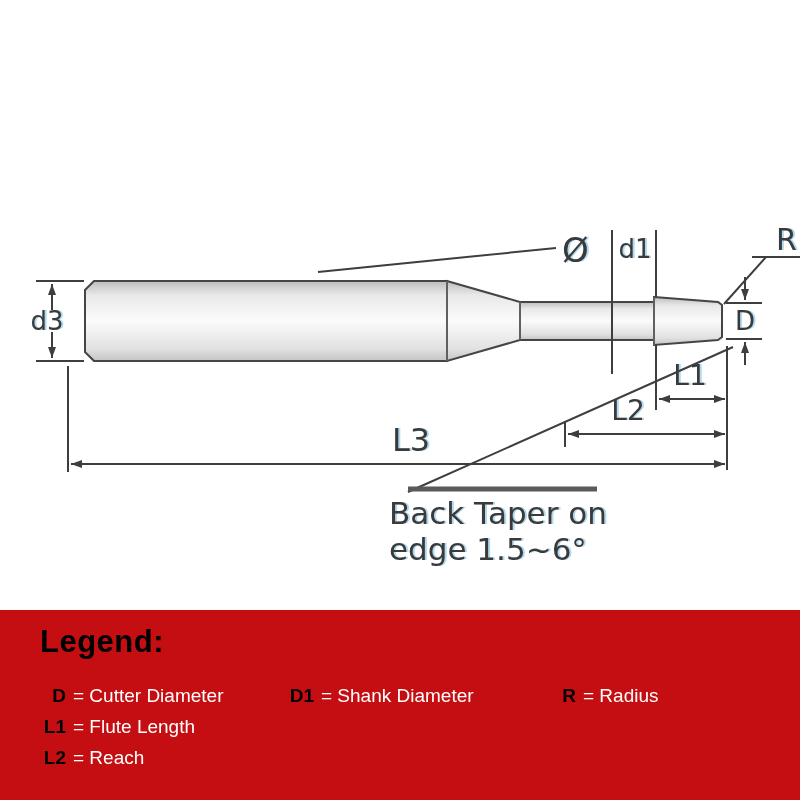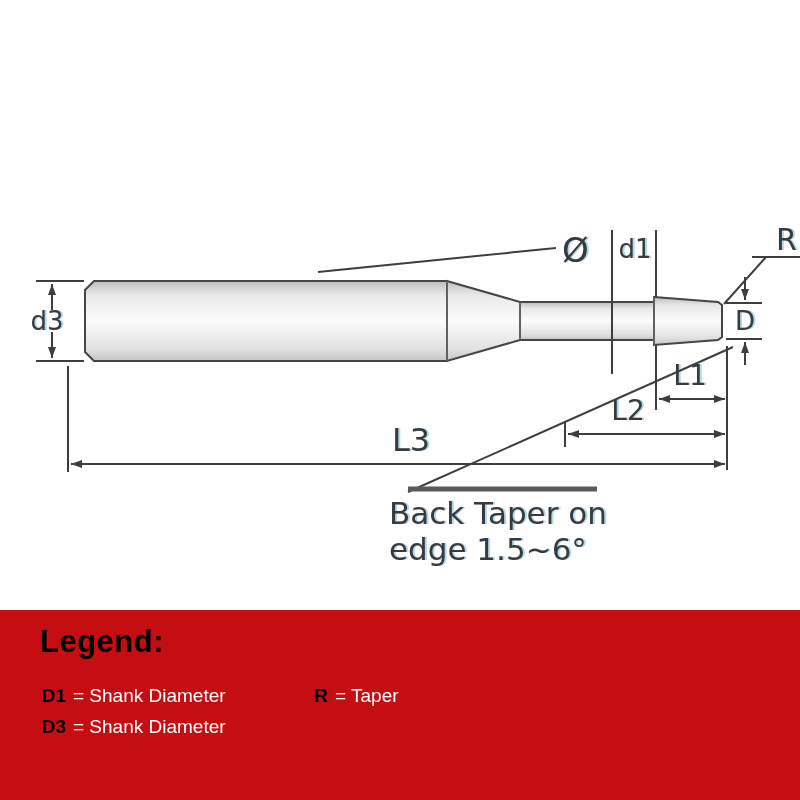--- a/index.html
+++ b/index.html
@@ -102,32 +102,40 @@
       <line x1="408" y1="489" x2="597" y2="489" stroke="#5a5a5a" stroke-width="5"></line>
       <text class="lbl" x="389" y="524" font-size="31">Back Taper on</text>
       <text class="lbl" x="389" y="560" font-size="31">edge 1.5~6°</text>
     </svg>
   </div>
 
   <div class="legend">
     <div class="legend-title">Legend:</div>
     <div class="legend-grid">
 
+      <div class="col col1">
+        <div class="legend-item">
+          <span class="key">D</span><span class="val">= Cutter Diameter</span>
+        </div>
+        <div class="legend-item">
+          <span class="key">L1</span><span class="val">= Flute Length</span>
+        </div>
+        <div class="legend-item">
+          <span class="key">L2</span><span class="val">= Reach</span>
+        </div>
+      </div>
 
       <div class="col col2">
         <div class="legend-item">
           <span class="key">D1</span><span class="val">= Shank Diameter</span>
         </div>
-        <div class="legend-item">
-          <span class="key">D3</span><span class="val">= Shank Diameter</span>
-        </div>
       </div>
 
       <div class="col col3">
         <div class="legend-item">
-          <span class="key">R</span><span class="val">= Taper</span>
+          <span class="key">R</span><span class="val">= Radius</span>
         </div>
       </div>
 
     </div>
   </div>
 
 </div>
 
 </body></html>

